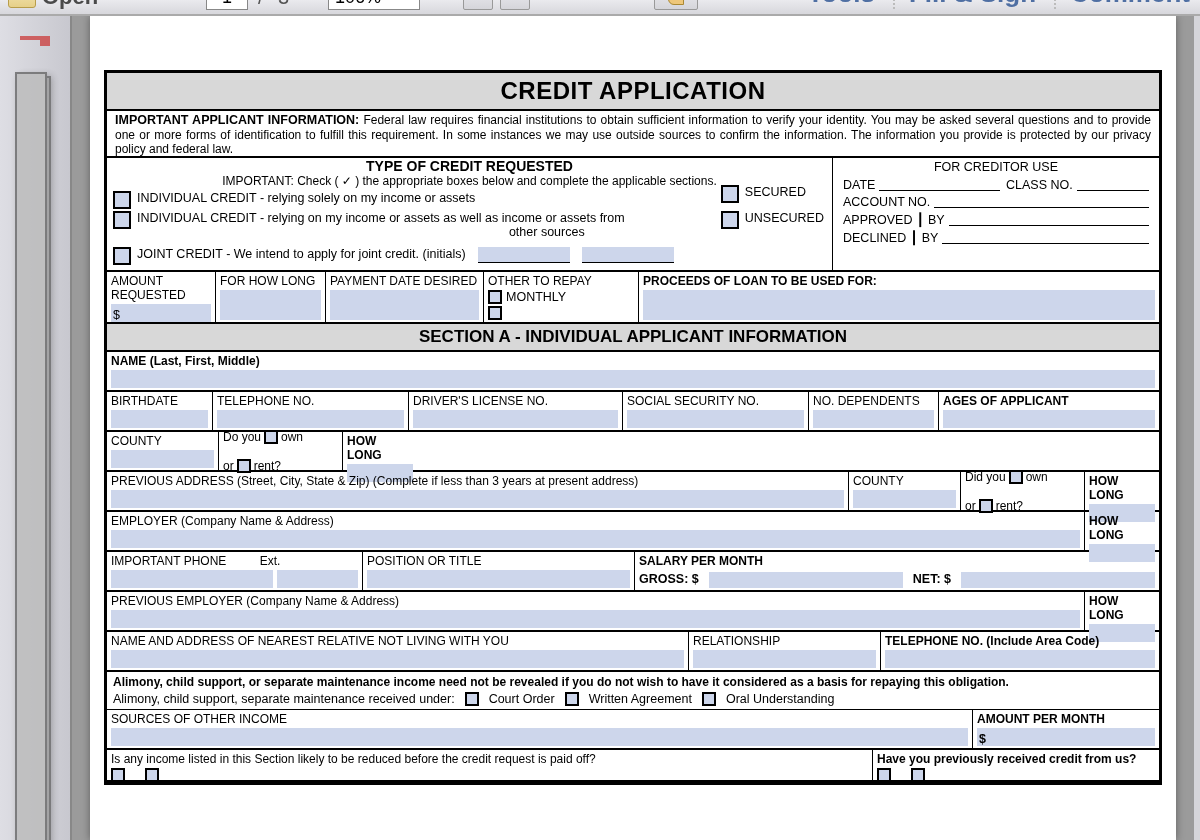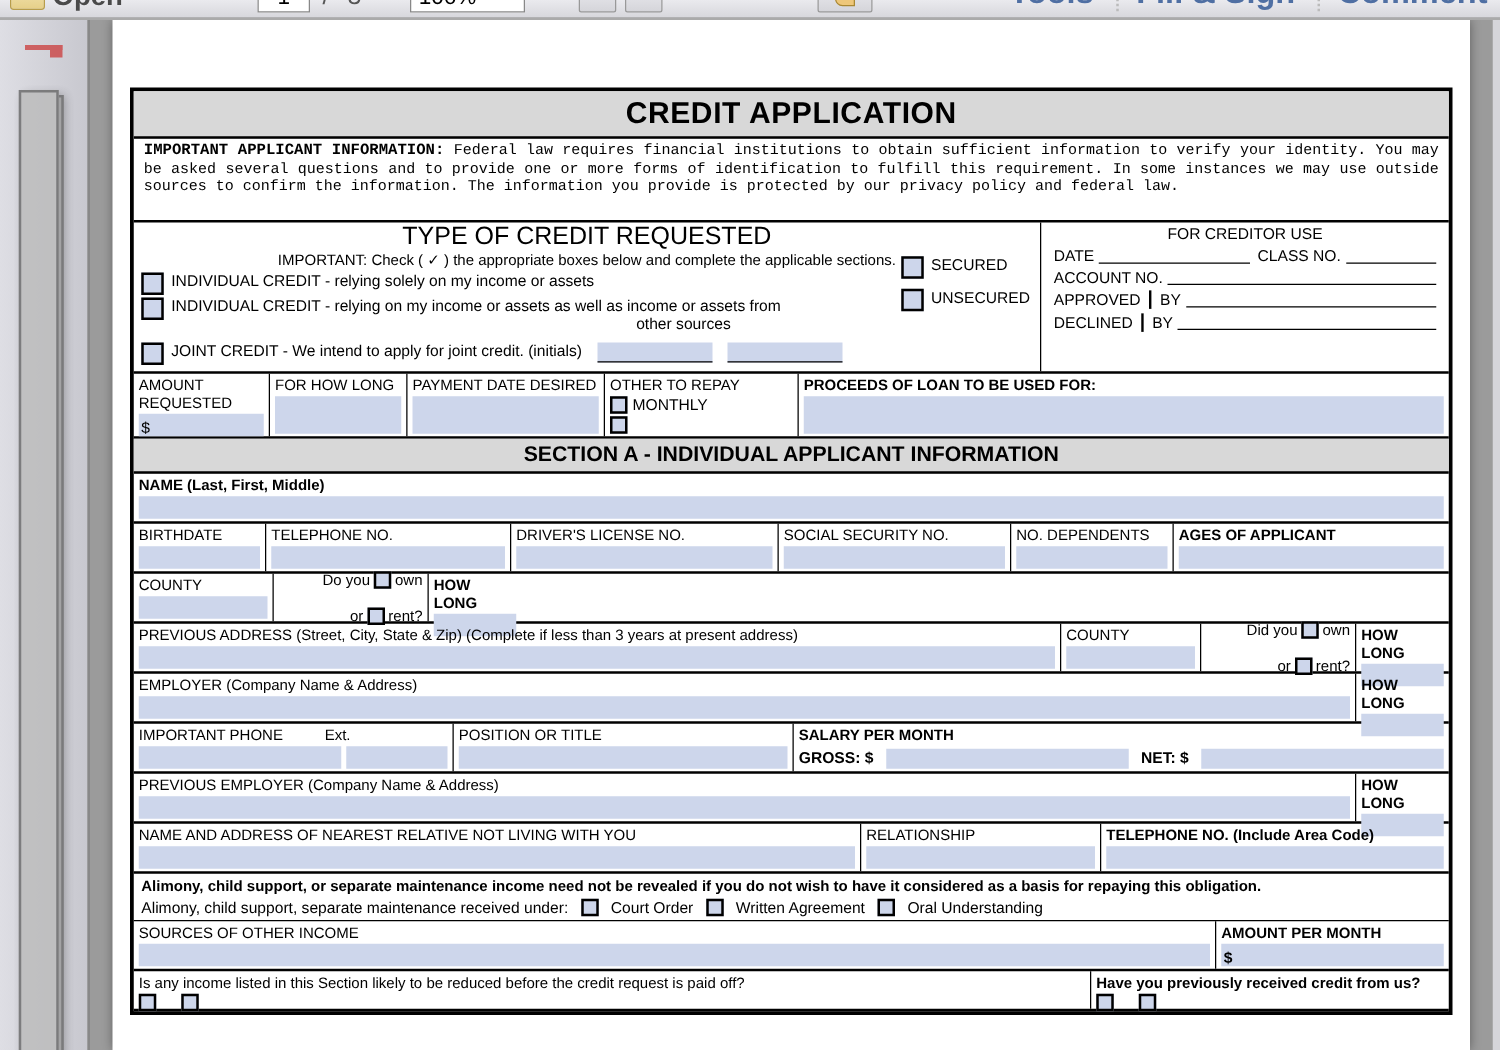--- a/index.html
+++ b/index.html
@@ -30,27 +30,27 @@
 .sb-ico.doc:after { content:''; position:absolute; right:-2px; top:-2px; width:10px; height:10px; background:#c44; }
 .sb-ico.page { background:#999; border:2px solid #666; position: relative; }
 .sb-ico.page:after { content:''; position:absolute; left:-6px; top:-6px; width:100%; height:100%; background:#bbb; border:2px solid #666; }
 
 
 .page-wrap { position: absolute; left: 72px; top: 16px; right: 6px; bottom: 0; background: #9b9b9b; overflow: hidden; }
 .page { margin: 0 18px 0 18px; background: #fff; min-height: 100%; padding: 54px 14px 20px 14px; box-shadow: 0 0 8px rgba(0,0,0,.4); }
 
 .doc { border: 3px solid #000; font-size: 12.5px; }
 .doc .title { background: #d8d8d8; text-align: center; font-size: 24px; font-weight: bold; padding: 4px; border-bottom: 2px solid #000; letter-spacing: .5px; }
-.imp { padding: 2px 8px 20px 8px; border-bottom: 2px solid #000; text-align: justify; font-size: 12px; line-height: 1.18; font-family: Liberation Mono, monospace; }
+.imp { padding: 2px 8px 0 8px; border-bottom: 2px solid #000; text-align: justify; font-size: 12px; line-height: 1.18; }
 .imp b { font-size: 12.5px; }
 
 
 .tocr { display: flex; border-bottom: 2px solid #000; }
 .tocr-left { flex: 1; border-right: 1px solid #000; padding: 0 6px 4px 6px; position: relative; }
-.tocr-left .hdr { text-align: center; font-weight: normal; font-size: 20px; }
+.tocr-left .hdr { text-align: center; font-weight: bold; font-size: 14px; }
 .tocr-left .sub { text-align: center; font-size: 12px; margin-bottom: 2px; }
 .ck-row { display: flex; align-items: flex-start; gap: 6px; padding: 1px 0; }
 .ckb { width: 18px; height: 18px; border: 2px solid #000; background: #cdd6eb; flex-shrink:0; }
 .ckb.sm { width: 14px; height: 14px; }
 .ck-text { font-size: 12.5px; }
 .sec-group { position: absolute; right: 8px; top: 26px; }
 .sec-group .ck-row { margin-bottom: 6px; }
 .initials { display: inline-block; width: 92px; border-bottom: 1px solid #000; background: #cdd6eb; height: 16px; margin-left: 6px; }
 .tocr-right { width: 326px; padding: 2px 10px; font-size: 12.5px; }
 .tocr-right .hdr { text-align: center; font-size: 12.5px; margin-bottom: 4px; }
@@ -63,21 +63,21 @@
 .cell { border-right: 1px solid #000; padding: 2px 4px; display: flex; flex-direction: column; font-size: 12.5px; }
 .cell:last-child { border-right: none; font-weight: bold; }
 .cell .lbl { font-size: 12px; }
 .fill { background: #cdd6eb; flex: 1; min-height: 18px; margin-top: 2px; }
 .cell .fill.money { display:flex; align-items:flex-end; padding-left:2px; }
 
 .sect-head { background: #d8d8d8; text-align: center; font-weight: bold; font-size: 17px; padding: 3px; border-bottom: 2px solid #000; }
 
 
 .h2 { height: 40px; }
-.own-rent { display:flex; flex-direction:column; justify-content:center; align-items:flex-end; padding-right:4px; gap:15px; font-size:12px; }
+.own-rent { display:flex; flex-direction:column; justify-content:center; align-items:flex-start; padding-right:4px; gap:15px; font-size:12px; }
 .own-rent .line { display:flex; align-items:center; gap:3px; }
 
 .alimony { padding: 3px 6px; border-bottom: 1px solid #000; }
 .alimony .top { font-weight: bold; font-size: 12px; margin-bottom: 3px; }
 .alimony .bot { display:flex; align-items:flex-start; gap: 10px; font-size:12.5px; }
 
 .scrollbar { position:absolute; right:0; top:16px; width:6px; bottom:0; background:#d5d5da; }
 
 </style>
 </head>

